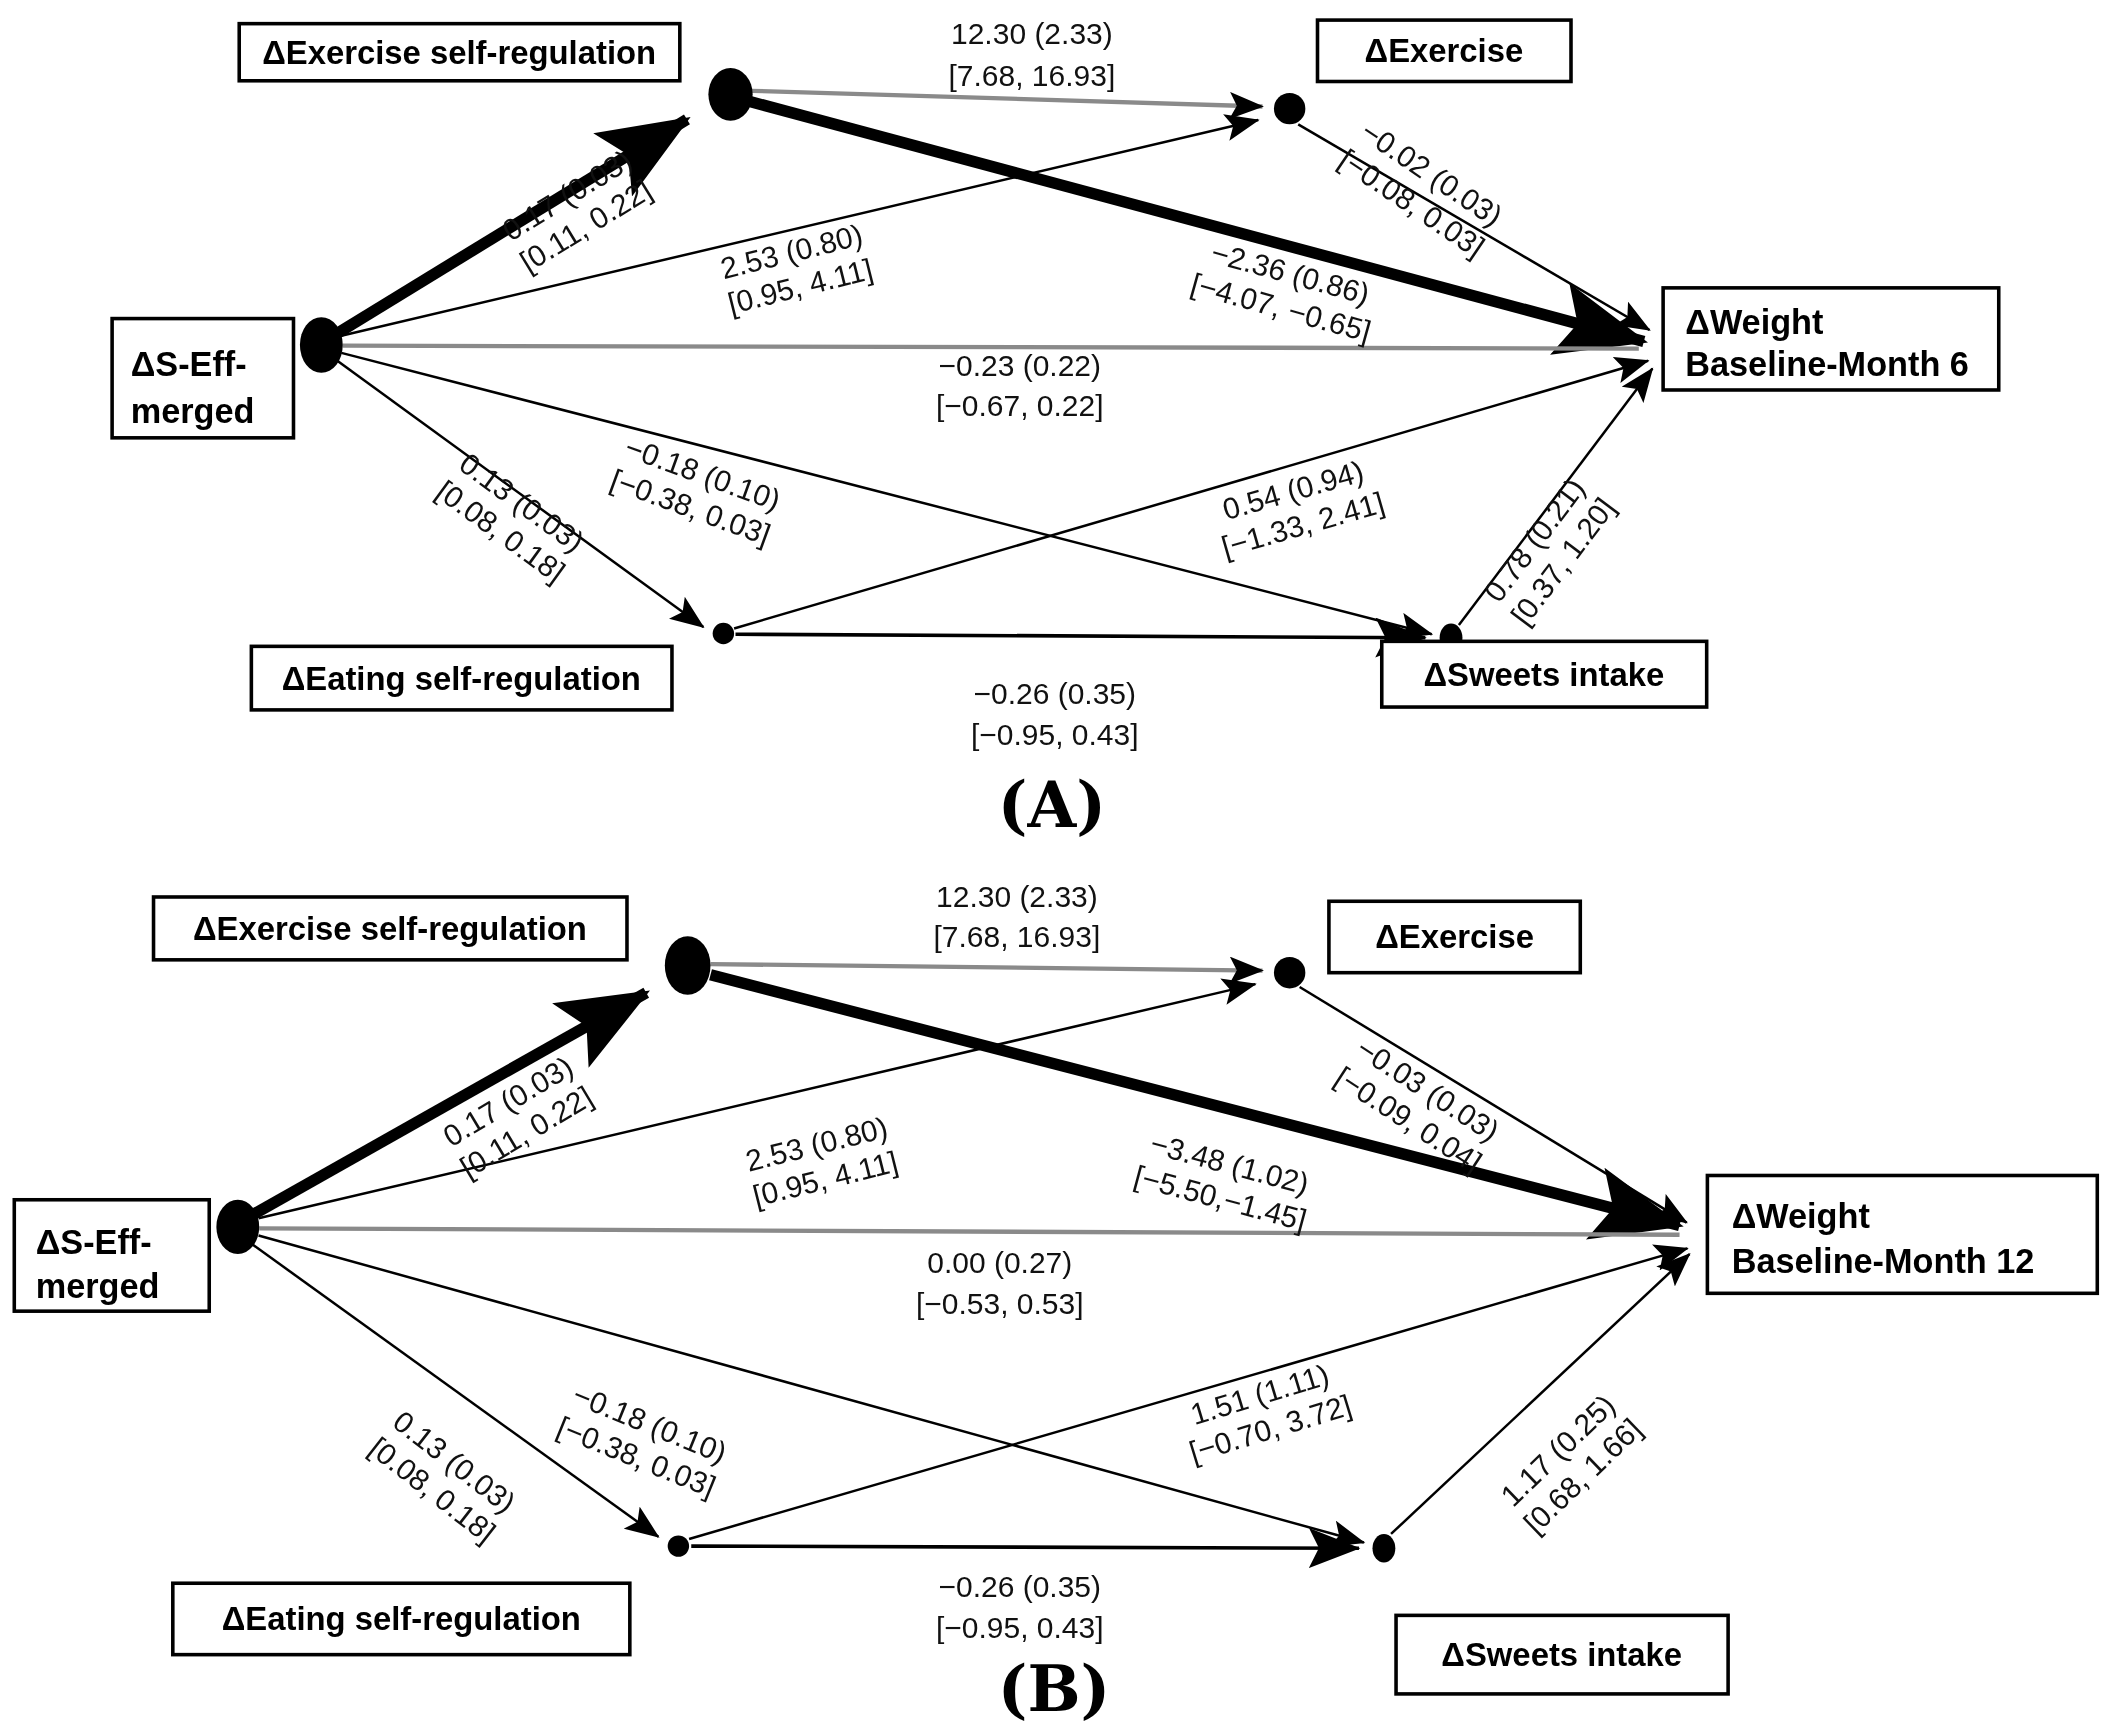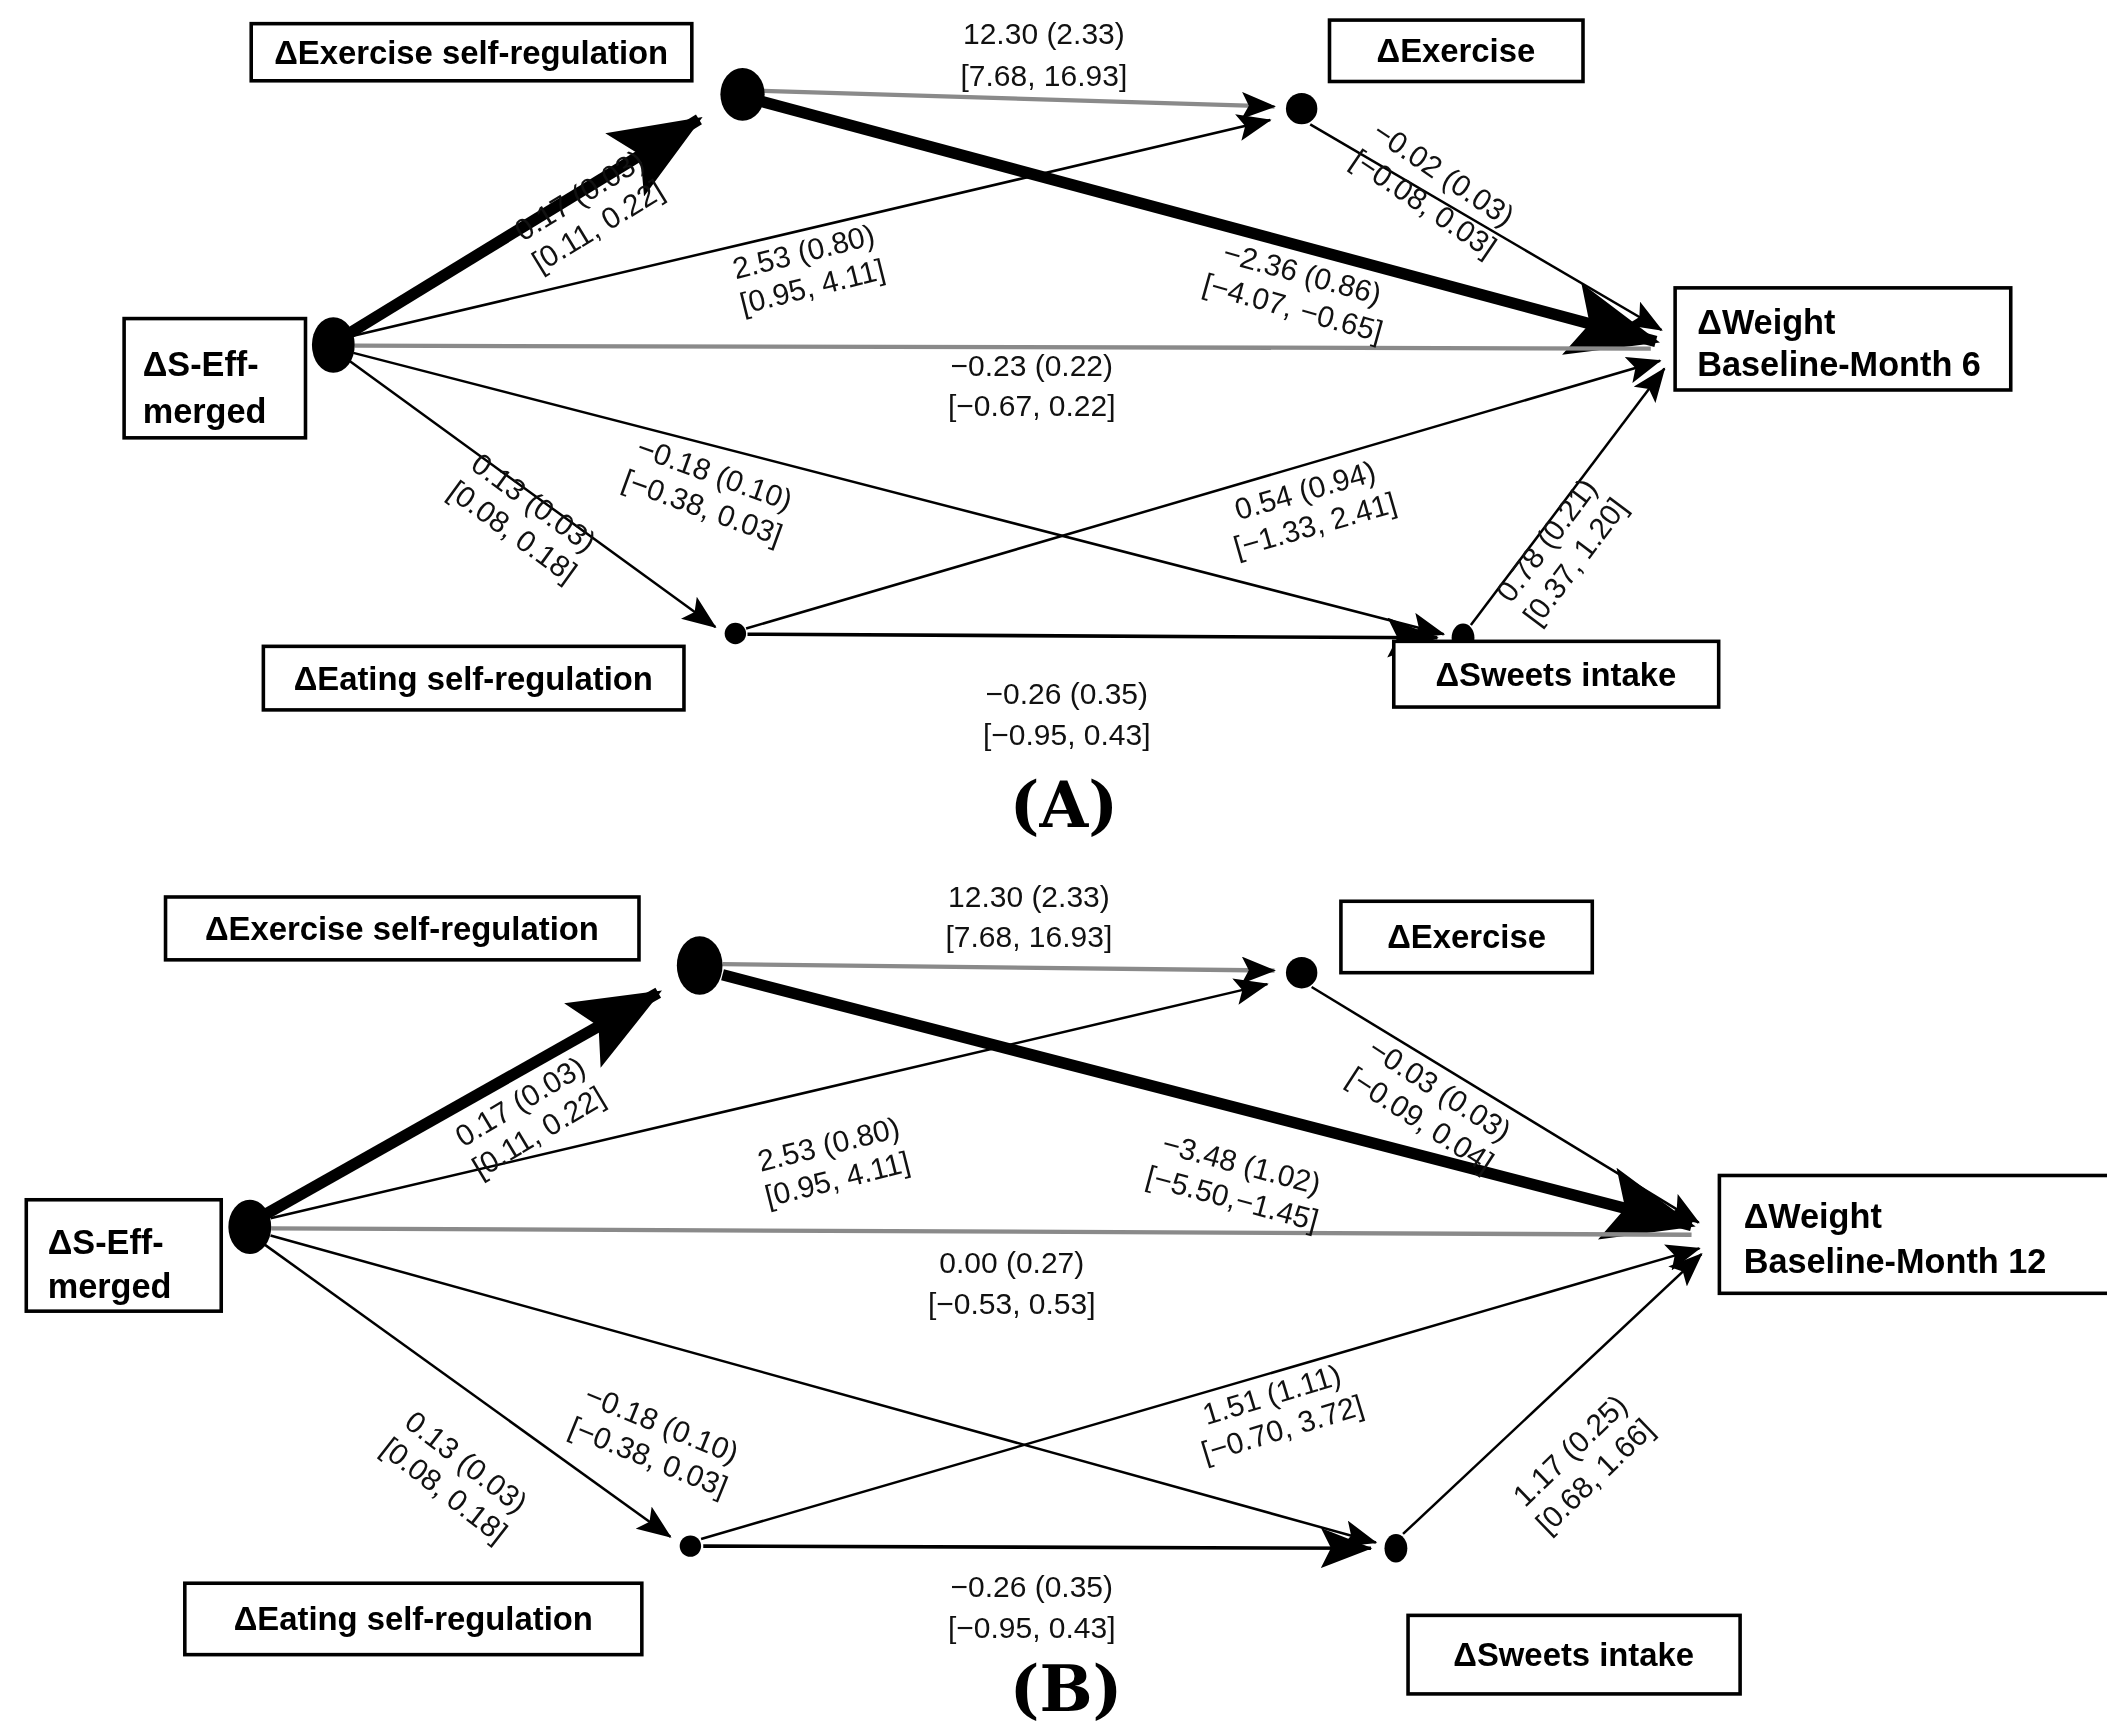--- a/index.html
+++ b/index.html
@@ -1,16 +1,16 @@
 <!DOCTYPE html>
 <html style="font-size:11.4px"><head>
 <meta charset="utf-8">
 <style>
   html,body{margin:0;padding:0;background:#ffffff;}
-  .stage{width:1972px;height:1734px;background:#ffffff;margin-left:12px;}
+  .stage{width:1972px;height:1734px;background:#ffffff;}
   svg{display:block;}
   text{font-family:"Liberation Sans",sans-serif;fill:#000;}
   .box{fill:#ffffff;stroke:#000000;stroke-width:5;}
   .box-label{font-weight:700;font-size:46px;}
   .box-label-left{font-weight:700;font-size:48px;text-anchor:start;}
   .edge-label{font-size:42px;font-weight:400;fill:#111111;text-anchor:middle;}
   .caption{font-family:"DejaVu Serif",serif;font-weight:700;font-size:88px;text-anchor:middle;}
   .thin{stroke:#000000;stroke-width:3.5;fill:none;}
   .med{stroke:#000000;stroke-width:5;fill:none;}
   .thick{stroke:#000000;stroke-width:16;fill:none;}

